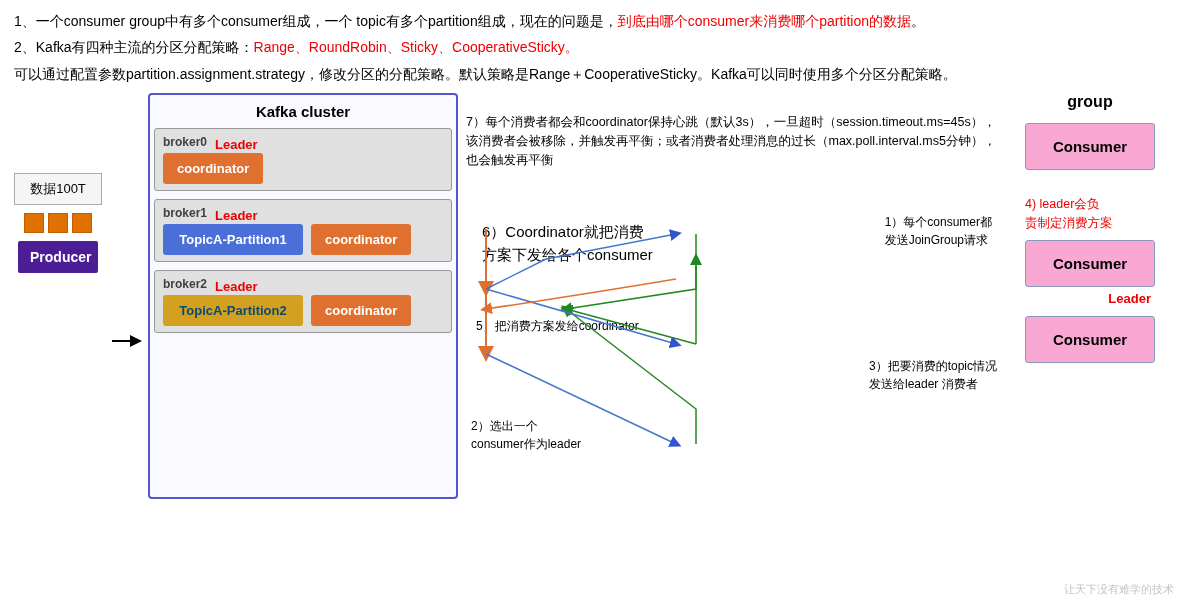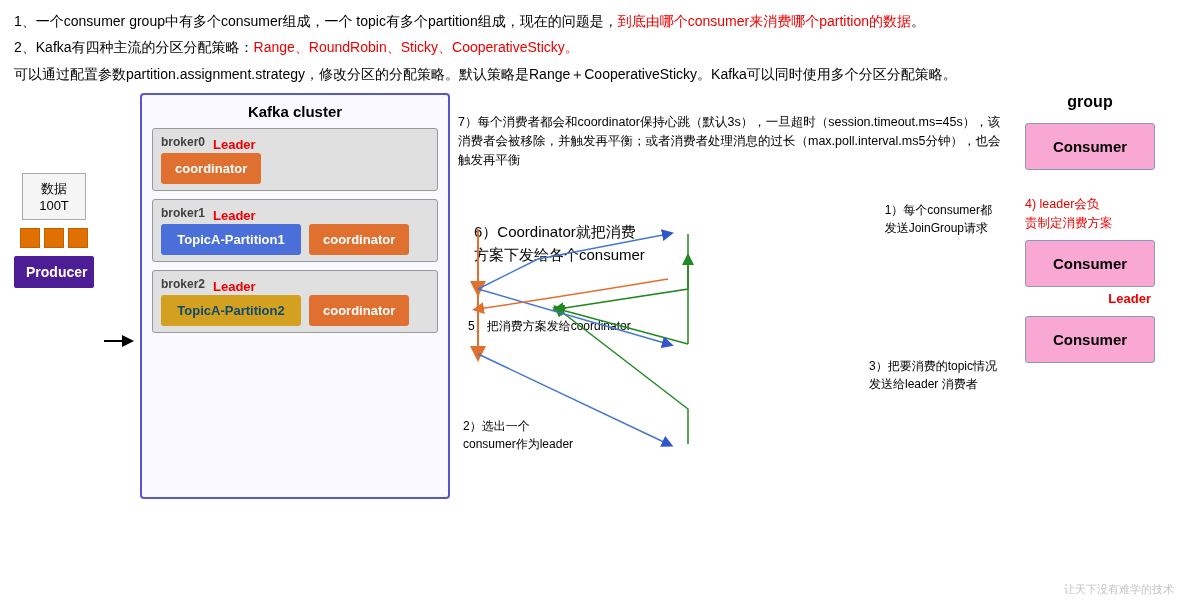--- a/index.html
+++ b/index.html
@@ -36,21 +36,21 @@
       margin-right: 10px;
       padding-top: 80px;
     }
     .data-box {
       background: #f5f5f5;
       border: 1px solid #aaa;
       padding: 6px 10px;
       text-align: center;
       font-size: 13px;
       margin-bottom: 8px;
-      width: 64px;
+      width: 88px;
     }
     .data-squares {
       display: flex;
       gap: 4px;
       margin-bottom: 6px;
     }
     .square {
       width: 20px;
       height: 20px;
       background: #e07000;
@@ -65,21 +65,21 @@
       text-align: center;
       border-radius: 2px;
       width: 80px;
       margin-top: 2px;
     }
 
     
     .kafka-cluster {
       border: 2px solid #5555cc;
       border-radius: 4px;
-      padding: 8px 10px;
+      padding: 8px 4px;
       background: #f9f9ff;
       min-width: 310px;
       position: relative;
       flex-shrink: 0;
     }
     .kafka-title {
       text-align: center;
       font-size: 15px;
       font-weight: bold;
       margin-bottom: 8px;
@@ -257,21 +257,21 @@
     </div>
 
     <div style="flex:1; position:relative; min-width:260px; padding: 0 8px;">
 
       <div style="font-size:12.5px; line-height:1.55; margin-bottom:8px; margin-top:0; color:#000;"><br>        7）每个消费者都会和coordinator保持心跳（默认3s），一旦超时（session.timeout.ms=45s），该消费者会被移除，并触发再平衡；或者消费者处理消息的过长（max.poll.interval.ms5分钟），也会触发再平衡<br>      </div>
 
       <div style="position:relative; height:320px;">
 
         <div style="position:absolute; top:20px; left:16px; font-size:15px; line-height:1.5;"><br>          6）Coordinator就把消费<br>方案下发给各个consumer<br>        </div>
 
-        <div style="position:absolute; top:4px; right:10px; font-size:12px; line-height:1.5; text-align:left;"><br>          1）每个consumer都<br>发送JoinGroup请求<br>        </div>
+        <div style="position:absolute; top:16px; right:10px; font-size:12px; line-height:1.5; text-align:left;"><br>          1）每个consumer都<br>发送JoinGroup请求<br>        </div>
 
         <div style="position:absolute; top:120px; left:10px; font-size:12px; line-height:1.5;"><br>          5）把消费方案发给coordinator<br>        </div>
 
         <div style="position:absolute; top:160px; right:5px; font-size:12px; line-height:1.5; text-align:left;"><br>          3）把要消费的topic情况<br>发送给leader 消费者<br>        </div>
 
         <div style="position:absolute; top:220px; left:5px; font-size:12px; line-height:1.5;"><br>          2）选出一个<br>consumer作为leader<br>        </div>
 
         <svg style="position:absolute;top:0;left:0;width:100%;height:100%;overflow:visible;">
           <defs>
             <marker id="arrowOrange" markerWidth="8" markerHeight="8" refX="4" refY="4" orient="auto">

